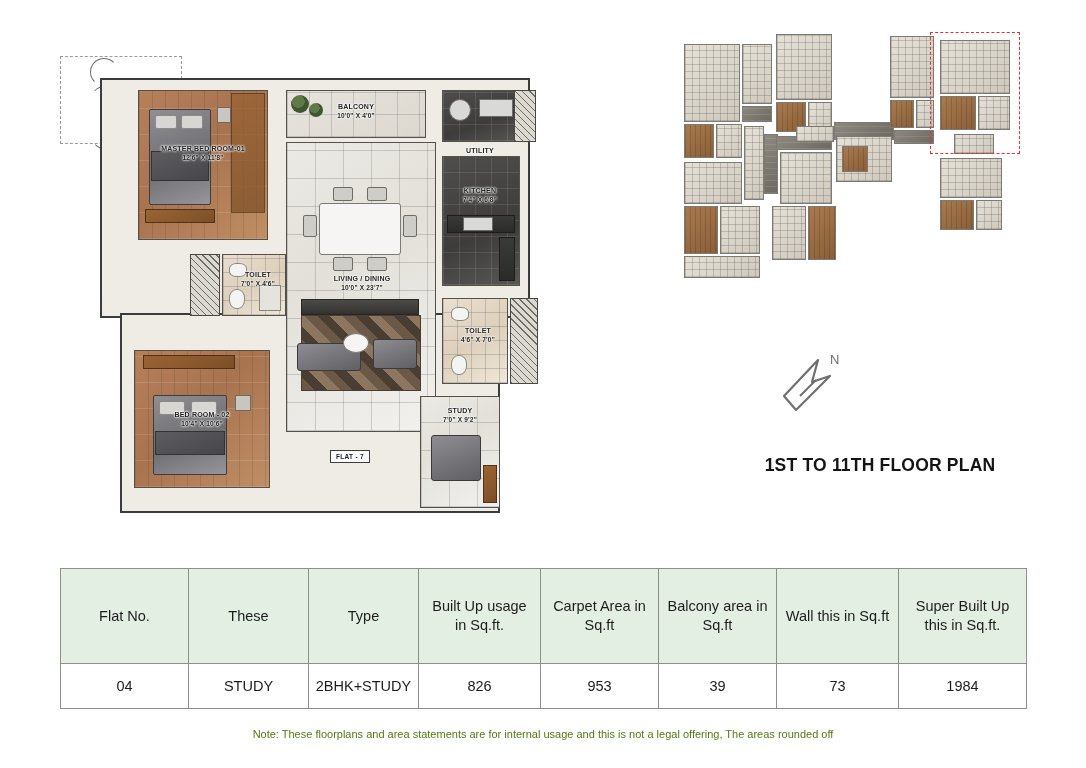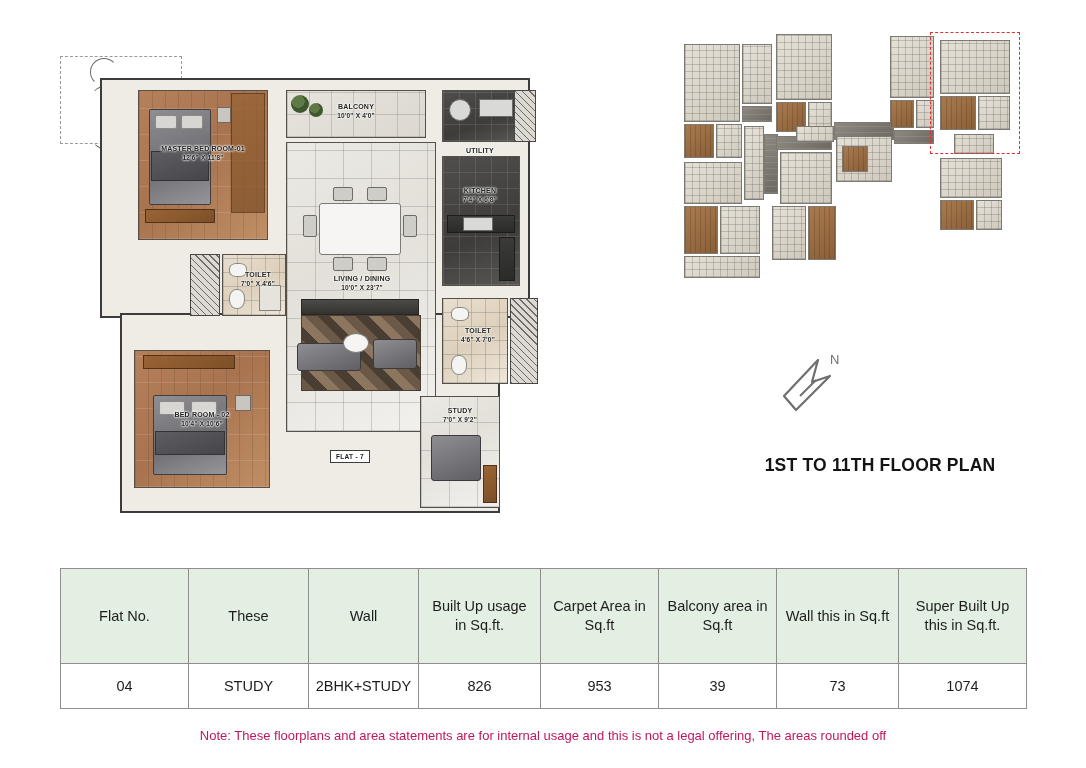--- a/index.html
+++ b/index.html
@@ -278,22 +278,22 @@
     font-size: 14.5px;
     font-weight: 400;
   }
 
   .note {
     position: absolute;
     left: 0;
     top: 728px;
     width: 1086px;
     text-align: center;
-    font-size: 13px;
-    color: #be185d;
+    font-size: 11px;
+    color: #4d7c0f;
   }
 </style>
 </head>
 <body>
 
 <div class="plan-wrap">
 
   <div class="plan-outer-dash"></div>
 
   <div class="unit">
@@ -480,35 +480,35 @@
     <col style="width:122px">
       <col style="width:118px">
       <col style="width:118px">
     <col style="width:122px">
       <col style="width:128px">
   </colgroup>
   <thead>
     <tr>
       <th>Flat No.</th>
       <th>These</th>
-      <th>Wall</th>
+      <th>Type</th>
       <th>Built Up usage in Sq.ft.</th>
       <th>Carpet Area in Sq.ft</th>
       <th>Balcony area in Sq.ft</th>
       <th>Wall this in Sq.ft</th>
       <th>Super Built Up this in Sq.ft.</th>
     </tr>
   </thead>
   <tbody>
     <tr>
       <td>04</td>
       <td>STUDY</td>
       <td>2BHK+STUDY</td>
       <td>826</td>
       <td>953</td>
       <td>39</td>
       <td>73</td>
-      <td>1074</td>
+      <td>1984</td>
     </tr>
   </tbody>
 </table>
 
 <div class="note">Note: These floorplans and area statements are for internal usage and this is not a legal offering, The areas rounded off</div>
 
 </body></html>

